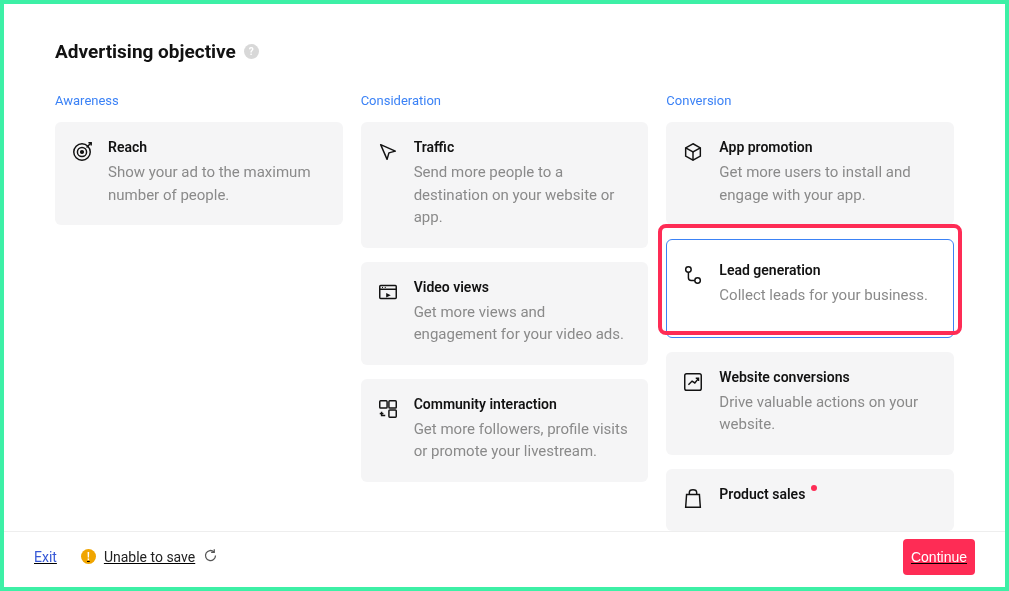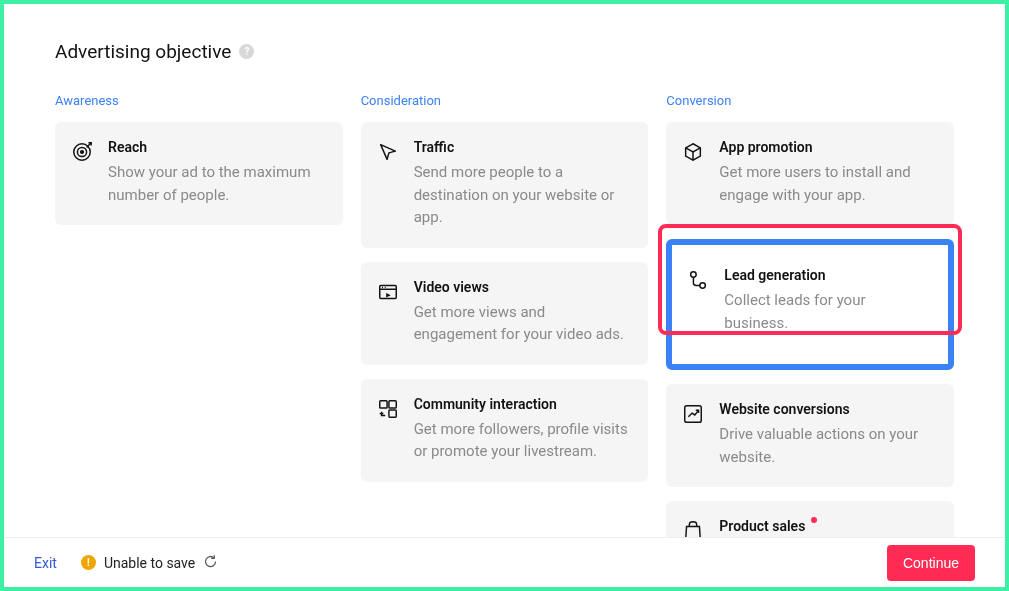--- a/index.html
+++ b/index.html
@@ -22,21 +22,21 @@
     padding: 40px 55px 0 55px;
   }
   .page-heading {
     display: flex;
     align-items: center;
     gap: 8px;
     margin-bottom: 30px;
   }
   .page-heading h2 {
     font-size: 19px;
-    font-weight: 400;
+    font-weight: 700;
     color: #121212;
     text-align: right;
   }
   .help-ic {
     width: 15px; height: 15px;
     border-radius: 50%;
     background: #d8d8d8;
     color: #fff;
     font-size: 10px;
     display: flex; align-items: center; justify-content: center;
@@ -83,50 +83,51 @@
     color: #8a8a8a;
     line-height: 1.5;
   }
   .dot-badge {
     width: 6px; height: 6px; border-radius: 50%; background: #fe2c55;
     display: inline-block;
     position: relative; top: -6px;
   }
   .card.selected {
     background: #fff;
-    border: 6px solid #3b82f6;
+    border: 1px solid #3b82f6;
     position: relative;
   }
   .highlight-box {
     position: absolute;
     border: 4px solid #fe2c55;
     border-radius: 8px;
     pointer-events: none;
   }
   .footer {
     position: absolute;
-    left: 4px; right: 4px; bottom: 4px;
+    left: 4px; right: 4px; bottom: 10px;
     height: 50px;
     background: #fff;
     border-top: 1px solid #eee;
     display: flex;
     align-items: center;
     padding: 0 30px;
+    text-decoration: underline;
   }
   .exit-link { color: #3658d6; font-size: 14px; cursor: pointer; margin-right: 24px; }
   .save-status { display: flex; align-items: center; gap: 8px; font-size: 14px; color: #222; }
   .warn-ic { width: 15px; height: 15px; border-radius: 50%; background: #f0a500; color: #fff; font-size: 10px; display: flex; align-items: center; justify-content: center; font-weight: bold; }
   .refresh-ic svg { width: 15px; height: 15px; stroke: #555; fill: none; stroke-width: 2; }
   .spacer { flex: 1; }
   .continue-btn {
     background: #fe2c55;
     color: #fff;
     border: none;
     border-radius: 4px;
-    padding: 10px 16px;
+    padding: 10px 8px;
     font-size: 14px;
     font-weight: 500;
     cursor: pointer;
   }
 </style>
 </head>
 <body>
 
 <div class="frame-border"></div>
 

